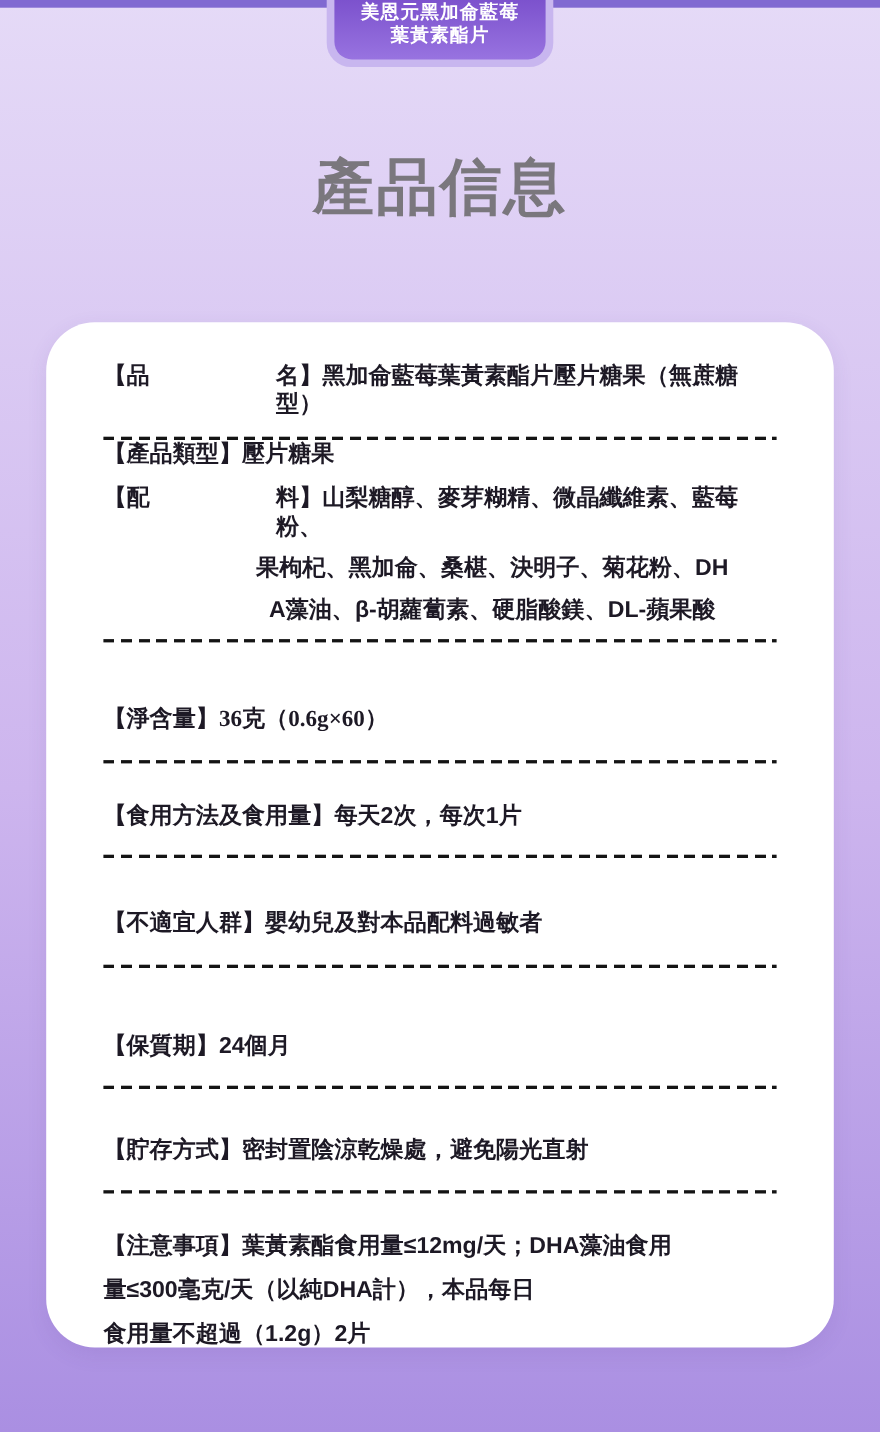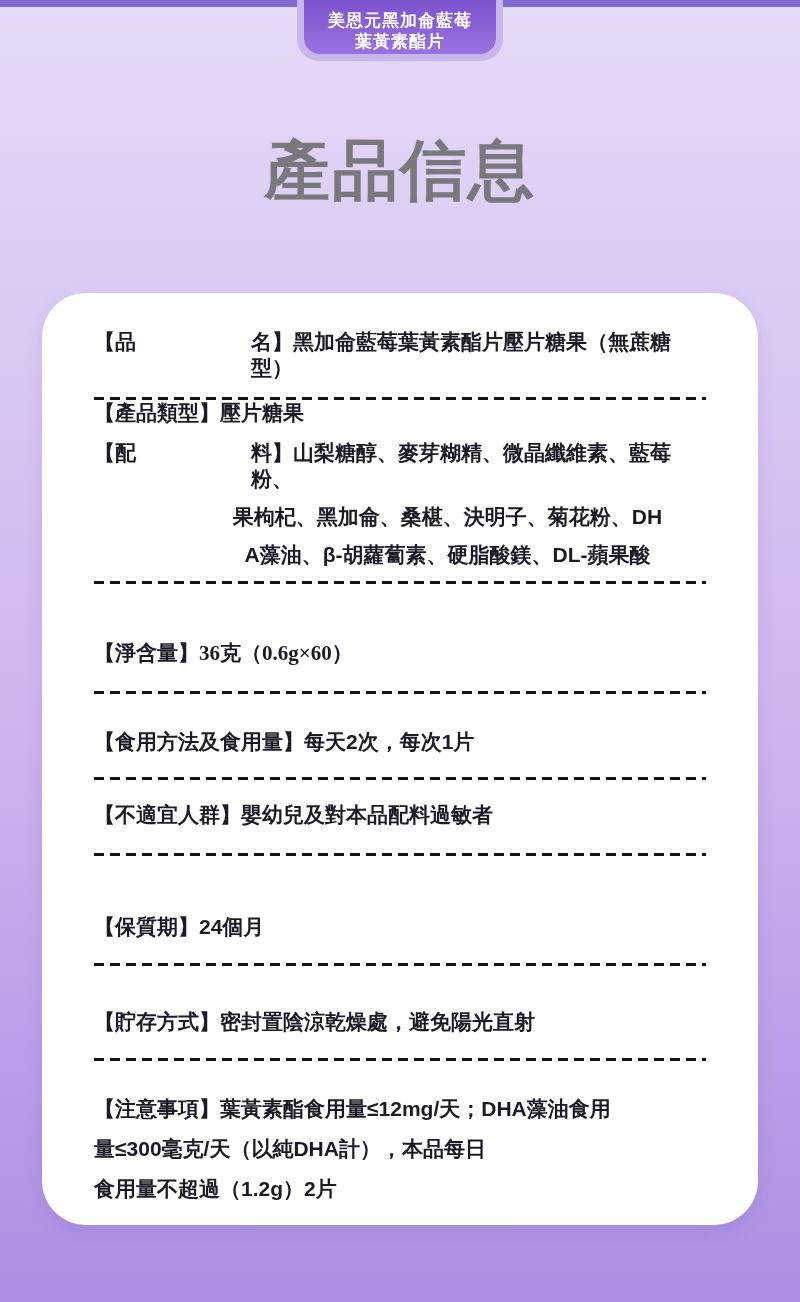--- a/index.html
+++ b/index.html
@@ -32,31 +32,30 @@
     z-index:5;
   }
   .badge-inner {
     margin:0 7px; height:54px;
     background: linear-gradient(180deg,
       var(--badge-inner-top,#7c52cd) 0%,
       var(--badge-inner-bottom,#9873e0) 100%);
     border-radius:0 0 16px 16px;
     color:#ffffff;
     text-align:center;
-    padding-top:10px;
     box-sizing:border-box;
   }
   .badge-line {
     font-size:17px; font-weight:700; line-height:21px; letter-spacing:1px;
   }
   
   .title {
     margin:124px 0 0 0;
     text-align:center;
-    font-size:66px;
+    font-size:56px;
     font-weight:900;
     letter-spacing:2px;
     line-height:92px;
     color: var(--title,#7a777d);
   }
   
   .card {
     width:716px;
     height:932px;
     margin:77px auto 0 auto;
@@ -83,21 +82,21 @@
   .d1 { margin-top:16px; }
   .row-type { }
   .ing-line1 { margin-top:14px; }
   .ing-cont { margin-left:95px; text-align:center; }
   .ing-cont .row { margin-top:12px; }
   .d2 { margin-top:13px; }
   .row-net { margin-top:56px;font-family:Liberation Serif, serif; }
   .d3 { margin-top:25px; }
   .row-usage { margin-top:35px; }
   .d4 { margin-top:22px; }
-  .row-unsuit { margin-top:22px; }
+  .row-unsuit { margin-top:46px; }
   .d5 { margin-top:25px; }
   .row-shelf { margin-top:58px; }
   .d6 { margin-top:23px; }
   .row-storage { margin-top:43px; }
   .d7 { margin-top:23px; }
   .notice { margin-top:28px; }
   .notice .row { line-height:40px; }
 </style>
 </head>
 <body>

